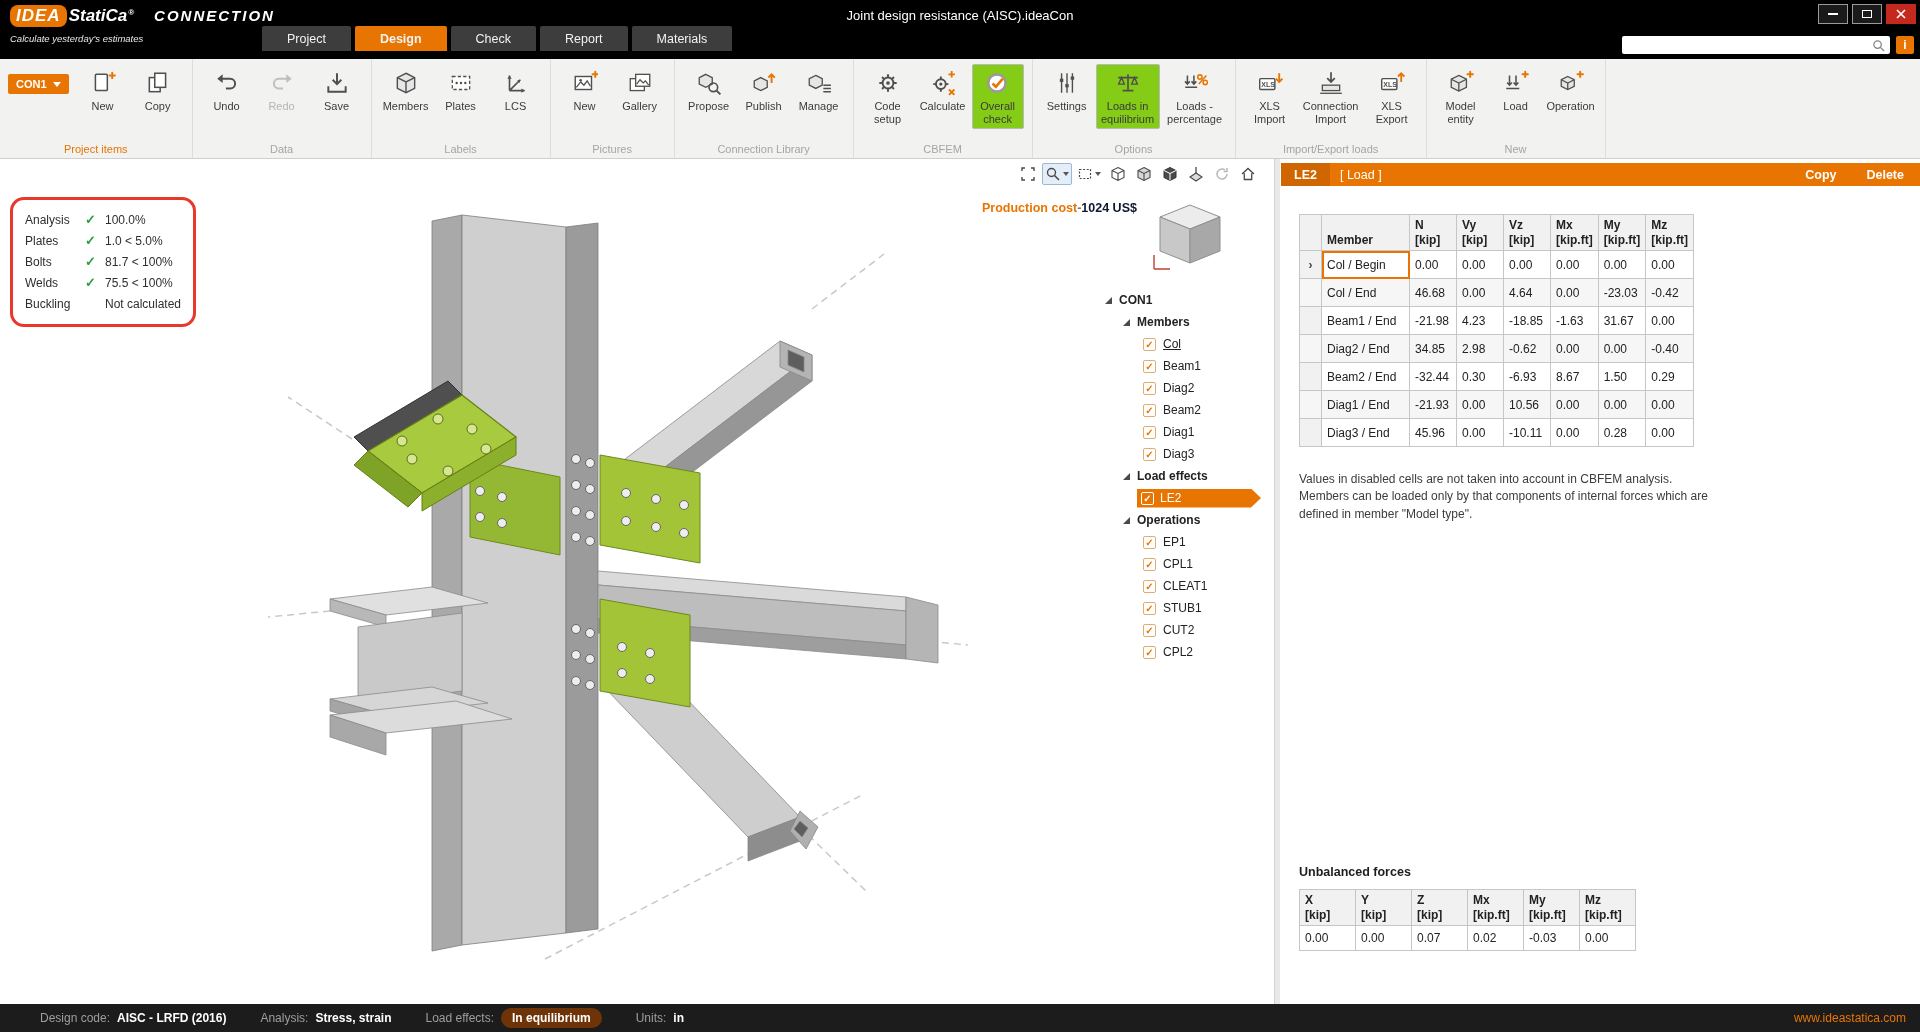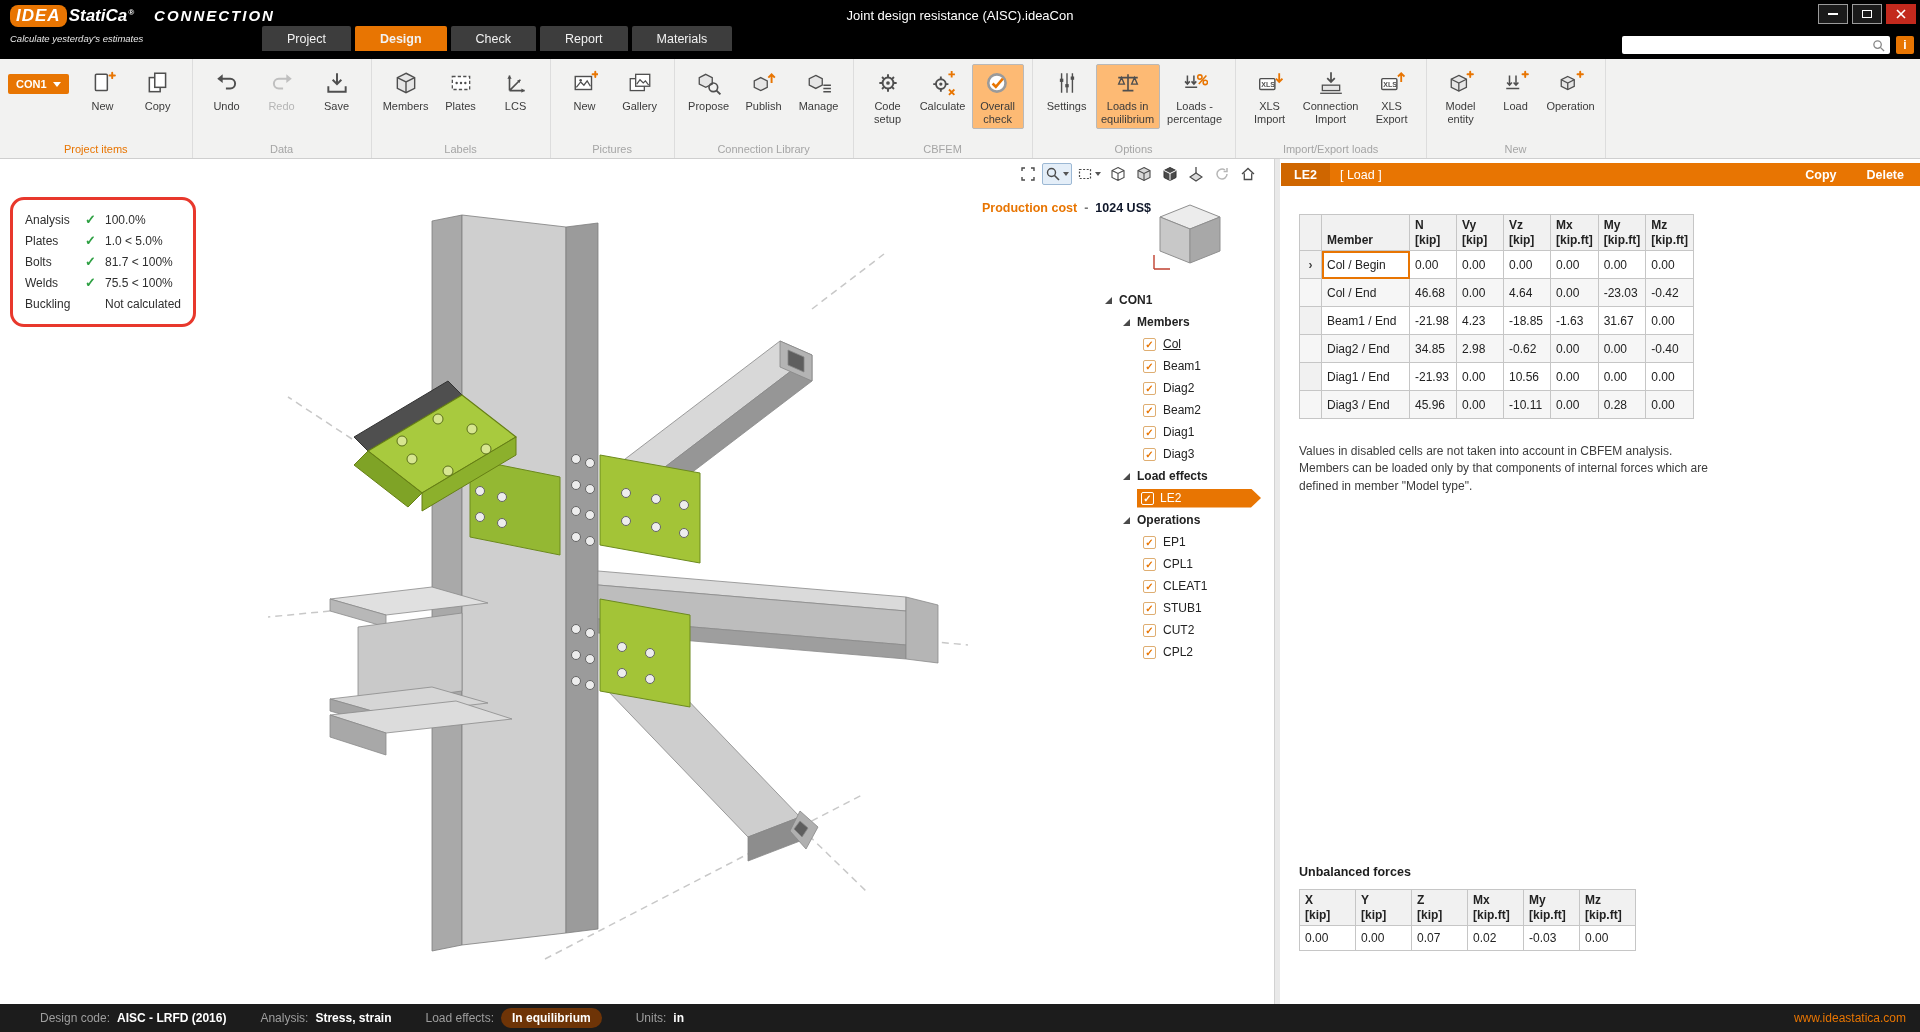--- a/index.html
+++ b/index.html
@@ -32,36 +32,36 @@
   
   .ribbon { position:absolute; top:59px; left:0; right:0; height:100px; background:#f2f2f1;
     border-bottom:1px solid #cfcfcf; display:flex; }
   .rgroup { position:relative; border-right:1px solid #ddd; padding:5px 8px 18px; }
   .rgname { position:absolute; bottom:3px; left:0; right:0; text-align:center; font-size:11px; color:#a5a5a5; white-space:nowrap; }
   .rgname.accent { color:#e87502; }
   .ritems { display:flex; gap:3px; align-items:flex-start; }
   .ritem { width:52px; display:flex; flex-direction:column; align-items:center; text-align:center;
     font-size:11px; color:#3b3b3b; padding:3px 1px; border:1px solid transparent; border-radius:2px; line-height:1.15; cursor:default; }
   .ritem.w { width:64px; }
-  .ritem.pressed { background:#fdba74; border-color:#b9b9b9; }
+  .ritem.pressed { background:#84cc16; border-color:#b9b9b9; }
   .ritem.disabled { color:#b5b5b5; }
   .ricon { height:30px; display:flex; align-items:center; justify-content:center; margin-bottom:2px; }
   .con1wrap { display:flex; flex-direction:column; padding-top:10px; margin-right:5px; }
   .con1btn { background:#e87502; color:#fff; font-size:11px; font-weight:bold; padding:4px 8px;
     border-radius:2px; display:flex; align-items:center; gap:6px; cursor:default; }
   .dcaret { width:0; height:0; border-left:4px solid transparent; border-right:4px solid transparent; border-top:5px solid #fff; }
 
   
   .viewport { position:absolute; top:159px; left:0; width:1274px; height:845px; background:#fff; overflow:hidden; }
   .splitter { position:absolute; top:159px; left:1274px; width:6px; height:845px; background:#e9e9e9; border-left:1px solid #d2d2d2; }
 
   .summary { position:absolute; left:10px; top:38px; border:3px solid #e8382c; border-radius:14px; padding:9px 12px 10px; background:rgba(255,255,255,.85); }
   .srow { display:grid; grid-template-columns:60px 20px auto; align-items:center; height:21px; font-size:12px; color:#2e2e2e; }
   .scheck { color:#2ea043; font-weight:bold; font-size:13px; }
-  .prodcost { position:absolute; left:982px; top:42px; font-size:12.5px; font-weight:bold; display:flex; gap:7px; }
+  .prodcost { position:absolute; left:982px; top:42px; font-size:12.5px; font-weight:bold; display:flex; }
   .pc-label { color:#e87502; } .pc-sep { color:#777; } .pc-val { color:#0f172a; }
 
   .vtoolbar { position:absolute; top:4px; right:14px; display:flex; gap:2px; align-items:center; }
   .vtb { height:22px; min-width:24px; display:flex; align-items:center; justify-content:center;
     border:1px solid transparent; border-radius:2px; padding:0 2px; }
   .vtb.pressed { background:#e4eef8; border-color:#9cb8d4; }
   .vcaret { width:0; height:0; border-left:3px solid transparent; border-right:3px solid transparent; border-top:4px solid #555; margin-left:2px; }
 
   
   .tree { position:absolute; top:130px; right:7px; width:164px; font-size:12px; color:#222; }
@@ -807,20 +807,30 @@
       </tr>
       <tr>
         <td class="sel"></td>
         <td class="mem">Diag2 / End</td>
         <td class="num">34.85</td>
         <td class="num">2.98</td>
         <td class="num">-0.62</td>
         <td class="num">0.00</td>
         <td class="num">0.00</td>
         <td class="num">-0.40</td>
+      </tr>
+      <tr>
+        <td class="sel"></td>
+        <td class="mem">Beam2 / End</td>
+        <td class="num">-32.44</td>
+        <td class="num">0.30</td>
+        <td class="num">-6.93</td>
+        <td class="num">8.67</td>
+        <td class="num">1.50</td>
+        <td class="num">0.29</td>
       </tr>
       <tr>
         <td class="sel"></td>
         <td class="mem">Diag1 / End</td>
         <td class="num">-21.93</td>
         <td class="num">0.00</td>
         <td class="num">10.56</td>
         <td class="num">0.00</td>
         <td class="num">0.00</td>
         <td class="num">0.00</td>

